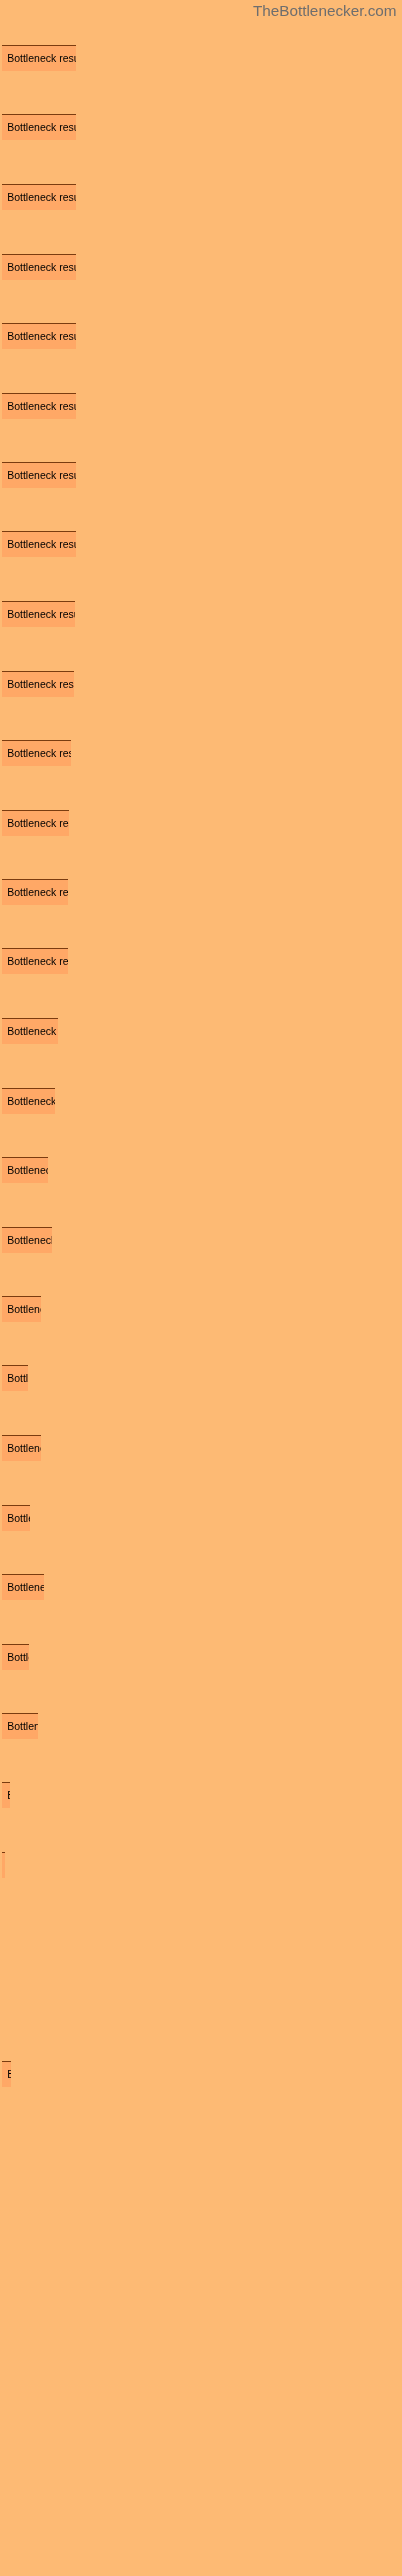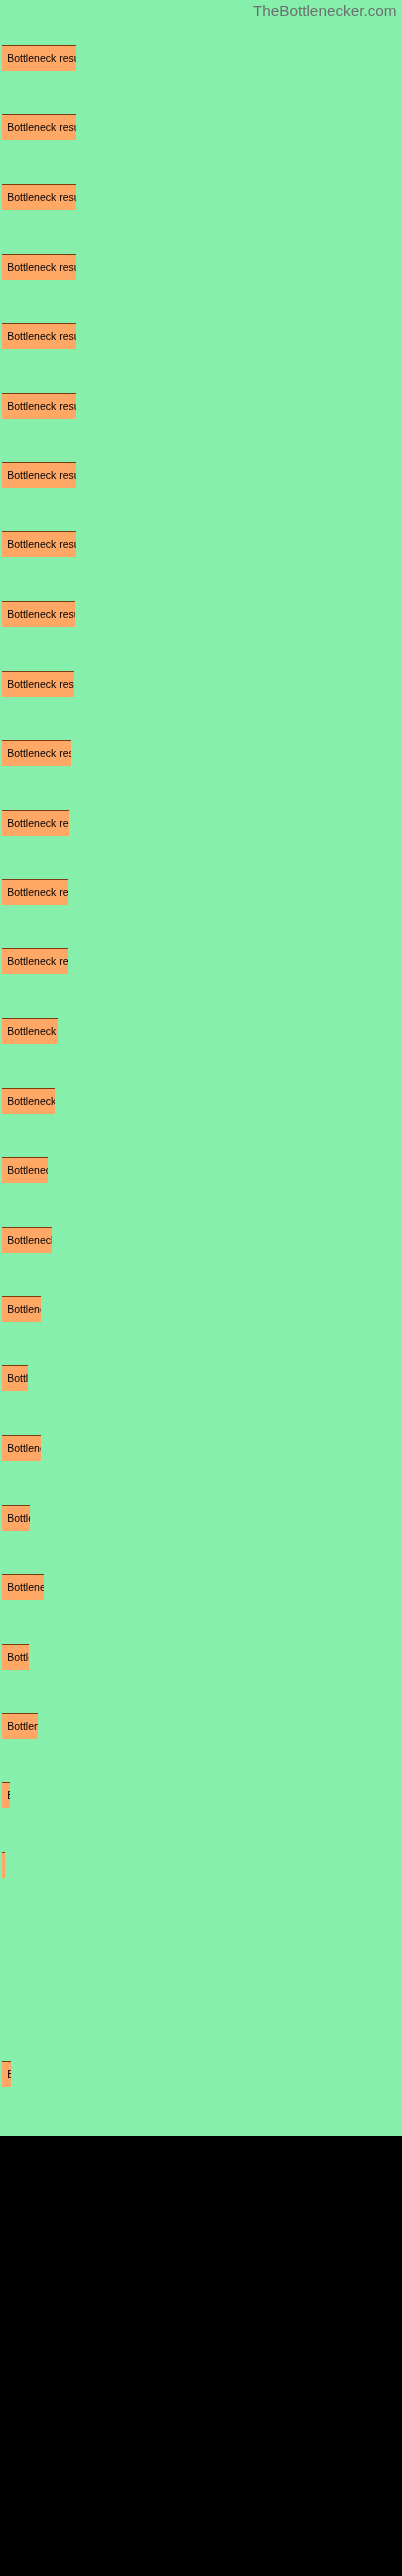--- a/index.html
+++ b/index.html
@@ -3,22 +3,22 @@
 <meta charset="utf-8">
 <style>
   html, body {
     margin: 0;
     padding: 0;
     background: #000000;
   }
   #canvas {
     position: relative;
     width: 403px;
-    height: 2136px;
-    background: #86efac;
+    height: 2576px;
+    background: #fdba74;
     overflow: hidden;
     font-family: "Liberation Sans", sans-serif;
   }
   #watermark {
     position: absolute;
     right: 6.4px;
     top: 1.6px;
     color: #6e6e6e;
     font-size: 15.3px;
     font-family: "Liberation Sans", sans-serif;

